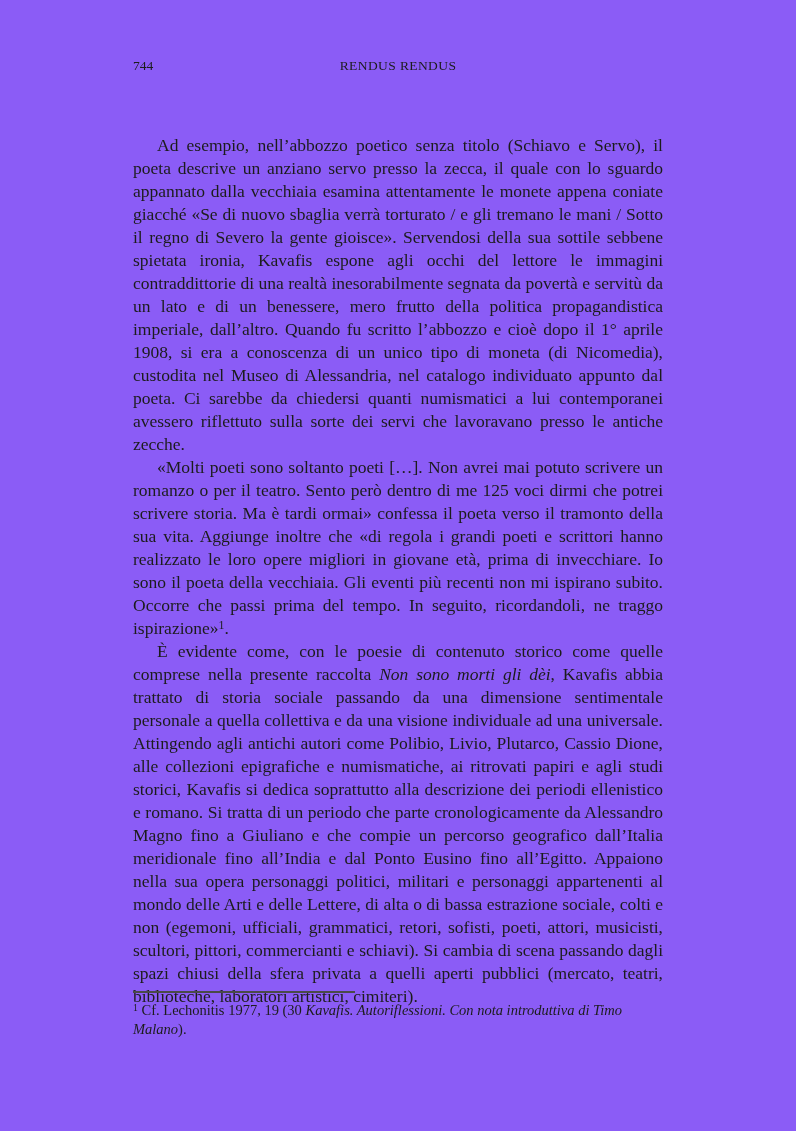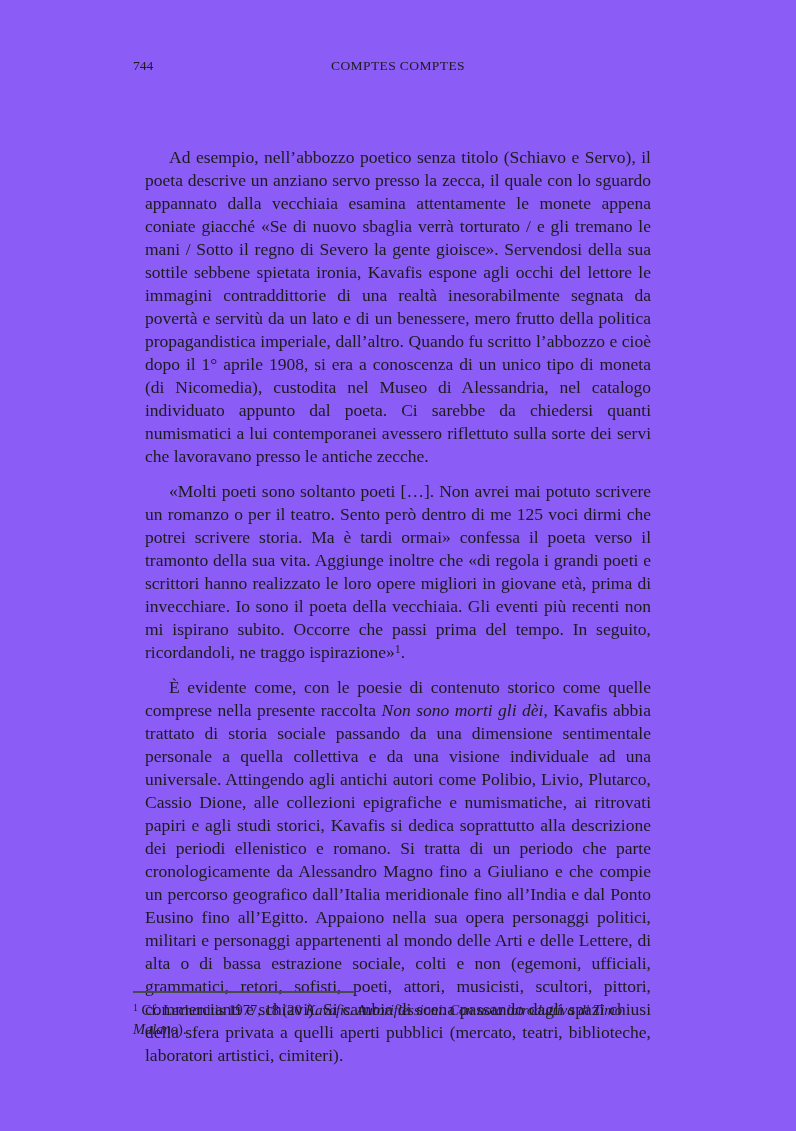--- a/index.html
+++ b/index.html
@@ -37,21 +37,21 @@
   .content {
     position: absolute;
     top: 134px;
     left: 133px;
     width: 530px;
     font-size: 17.5px;
     line-height: 23px;
     text-align: justify;
   }
   .content p {
-    margin: 12px;
+    margin: 0;
     text-indent: 24px;
   }
   .fn-ref {
     font-size: 68%;
     line-height: 0;
     vertical-align: baseline;
     position: relative;
     top: -0.45em;
   }
   em {
@@ -74,30 +74,30 @@
     text-align: left;
   }
 </style>
 </head>
 <body>
 
 <div class="page">
 
   <header class="running-head">
     <span class="page-number">744</span>
-    <span class="running-title">COMPTES COMPTES</span>
+    <span class="running-title">RENDUS RENDUS</span>
   </header>
 
   <main class="content">
 
     <p class="para"><span>Ad esempio, nell’abbozzo poetico senza titolo (Schiavo e Servo), il poeta descrive un anziano servo presso la zecca, il quale con lo sguardo appannato dalla vecchiaia esamina attentamente le monete appena coniate giacché «Se di nuovo sbaglia verrà torturato / e gli tremano le mani / Sotto il regno di Severo la gente gioisce». Servendosi della sua sottile sebbene spietata ironia, Kavafis espone agli occhi del lettore le immagini contraddittorie di una realtà inesorabilmente segnata da povertà e servitù da un lato e di un benessere, mero frutto della politica propagandistica imperiale, dall’altro. Quando fu scritto l’abbozzo e cioè dopo il 1° aprile 1908, si era a conoscenza di un unico tipo di moneta (di Nicomedia), custodita nel Museo di Alessandria, nel catalogo individuato appunto dal poeta. Ci sarebbe da chiedersi quanti numismatici a lui contemporanei avessero riflettuto sulla sorte dei servi che lavoravano presso le antiche zecche.</span></p>
 
     <p class="para"><span>«Molti poeti sono soltanto poeti […]. Non avrei mai potuto scrivere un romanzo o per il teatro. Sento però dentro di me 125 voci dirmi che potrei scrivere storia. Ma è tardi ormai» confessa il poeta verso il tramonto della sua vita. Aggiunge inoltre che «di regola i grandi poeti e scrittori hanno realizzato le loro opere migliori in giovane età, prima di invecchiare. Io sono il poeta della vecchiaia. Gli eventi più recenti non mi ispirano subito. Occorre che passi prima del tempo. In seguito, ricordandoli, ne traggo ispirazione»</span><sup class="fn-ref">1</sup><span>.</span></p>
 
     <p class="para"><span>È evidente come, con le poesie di contenuto storico come quelle comprese nella presente raccolta </span><em>Non sono morti gli dèi</em><span>, Kavafis abbia trattato di storia sociale passando da una dimensione sentimentale personale a quella collettiva e da una visione individuale ad una universale. Attingendo agli antichi autori come Polibio, Livio, Plutarco, Cassio Dione, alle collezioni epigrafiche e numismatiche, ai ritrovati papiri e agli studi storici, Kavafis si dedica soprattutto alla descrizione dei periodi ellenistico e romano. Si tratta di un periodo che parte cronologicamente da Alessandro Magno fino a Giuliano e che compie un percorso geografico dall’Italia meridionale fino all’India e dal Ponto Eusino fino all’Egitto. Appaiono nella sua opera personaggi politici, militari e personaggi appartenenti al mondo delle Arti e delle Lettere, di alta o di bassa estrazione sociale, colti e non (egemoni, ufficiali, grammatici, retori, sofisti, poeti, attori, musicisti, scultori, pittori, commercianti e schiavi). Si cambia di scena passando dagli spazi chiusi della sfera privata a quelli aperti pubblici (mercato, teatri, biblioteche, laboratori artistici, cimiteri).</span></p>
 
   </main>
 
   <div class="footnote-rule"></div>
 
-  <div class="footnote"><sup class="fn-ref">1</sup><span> Cf. Lechonitis 1977, 18 (20 </span><em>Kavafis. Autoriflessioni. Con nota introduttiva di Timo Malano</em><span>).</span></div>
+  <div class="footnote"><sup class="fn-ref">1</sup><span> Cf. Lechonitis 1977, 19 (30 </span><em>Kavafis. Autoriflessioni. Con nota introduttiva di Timo Malano</em><span>).</span></div>
 
 </div>
 
 </body></html>

